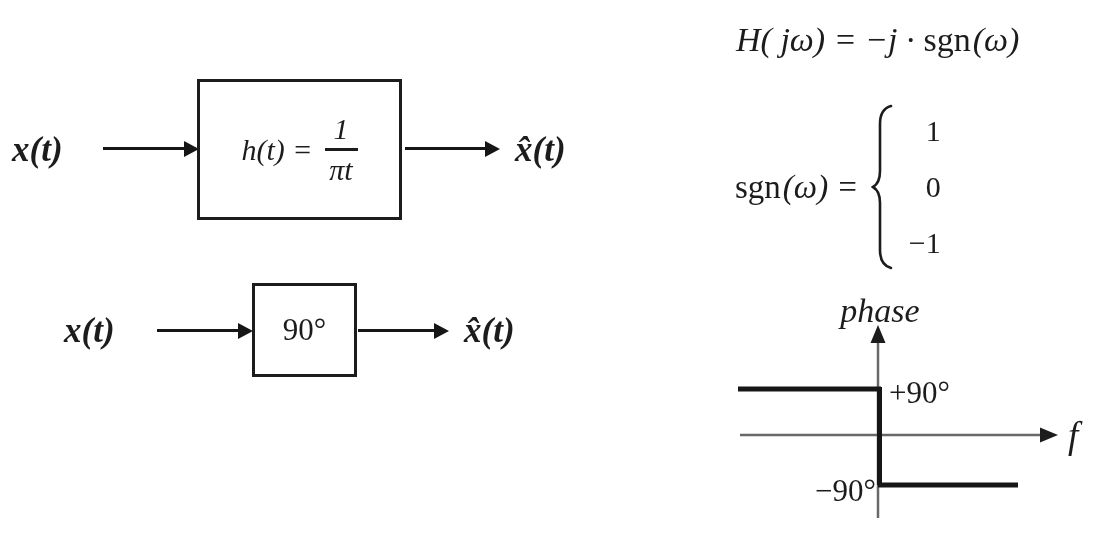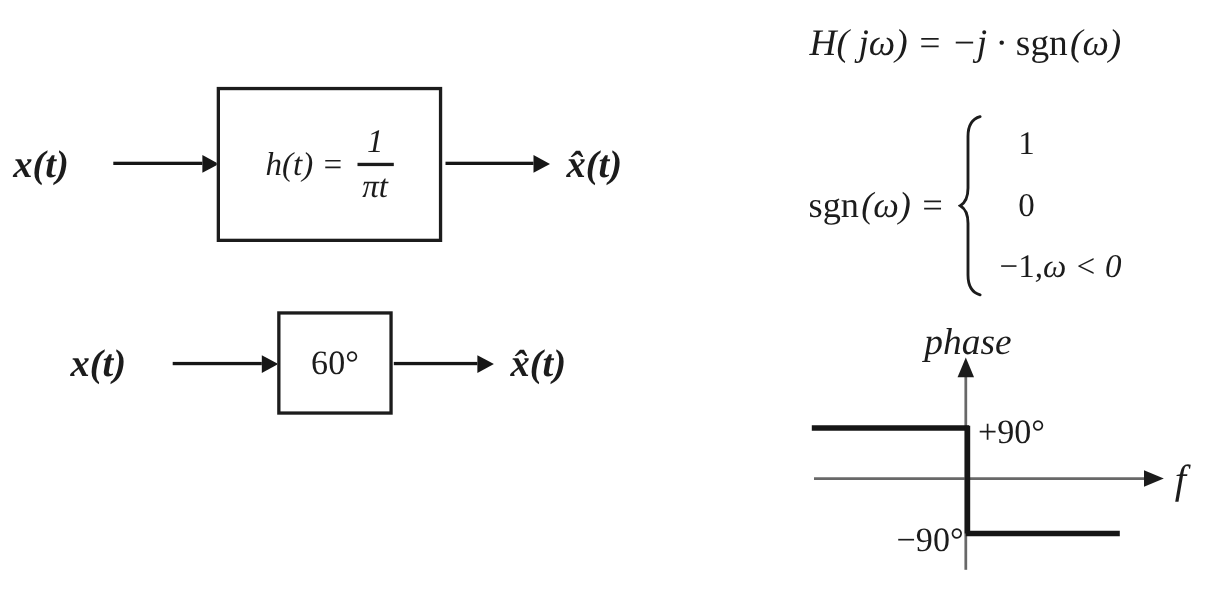--- a/index.html
+++ b/index.html
@@ -97,21 +97,21 @@
 
   <div class="arrow" style="left:405px; top:147px; width:80px;"></div>
 
   <div class="mlabel" style="left:515px; top:129px;">x̂(t)</div>
 
   <div class="mlabel" style="left:64px; top:310px;">x(t)</div>
 
   <div class="arrow" style="left:157px; top:329px; width:81px;"></div>
 
   <div class="block" style="left:252px; top:283px; width:99px; height:88px;">
-    <span class="box2-content">60°</span>
+    <span class="box2-content">90°</span>
   </div>
 
   <div class="arrow" style="left:358px; top:329px; width:76px;"></div>
 
   <div class="mlabel" style="left:464px; top:310px;">x̂(t)</div>
 
   <div class="eq1">
     <span class="it">H( jω) = −j ·</span><span class="rm">sgn</span><span class="it">(ω)</span>
   </div>
 
@@ -124,21 +124,20 @@
     </svg>
     <div class="cases">
       <div class="case-row">
         <span class="case-val">1</span>
       </div>
       <div class="case-row">
         <span class="case-val">0</span>
       </div>
       <div class="case-row">
         <span class="case-val">−1</span>
-        <span class="case-cond">,ω &lt; 0</span>
       </div>
     </div>
   </div>
 
   <svg class="phase-plot" width="408" height="267" viewBox="0 0 408 267">
 
     <line x1="178" y1="58" x2="178" y2="235" stroke="#686868" stroke-width="2.5"></line>
     <polygon points="178,42 170.5,60 185.5,60" fill="#1c1c1c"></polygon>
     <line x1="40" y1="152" x2="345" y2="152" stroke="#686868" stroke-width="2.5"></line>
     <polygon points="358,152 340,144.5 340,159.5" fill="#1c1c1c"></polygon>

